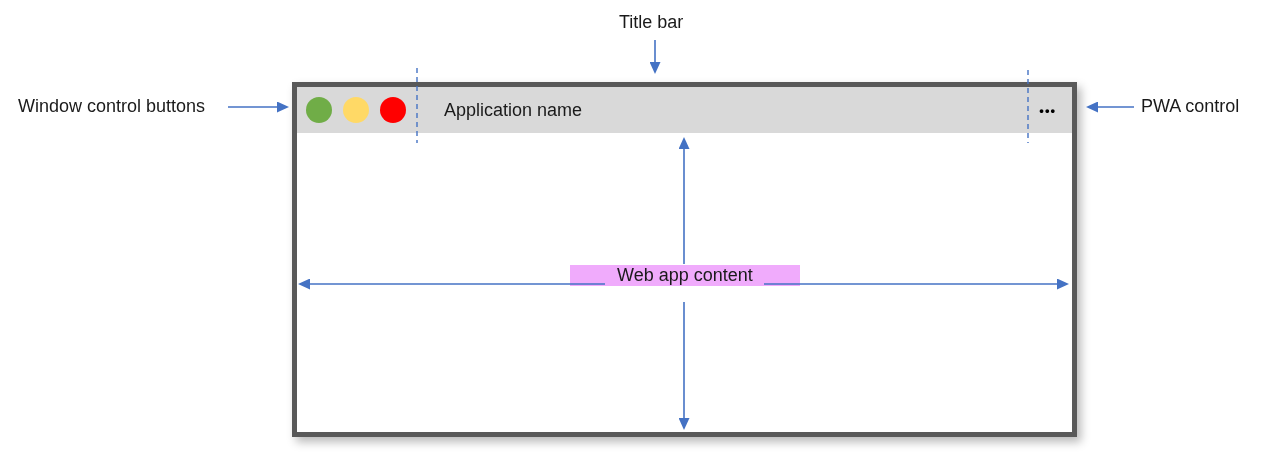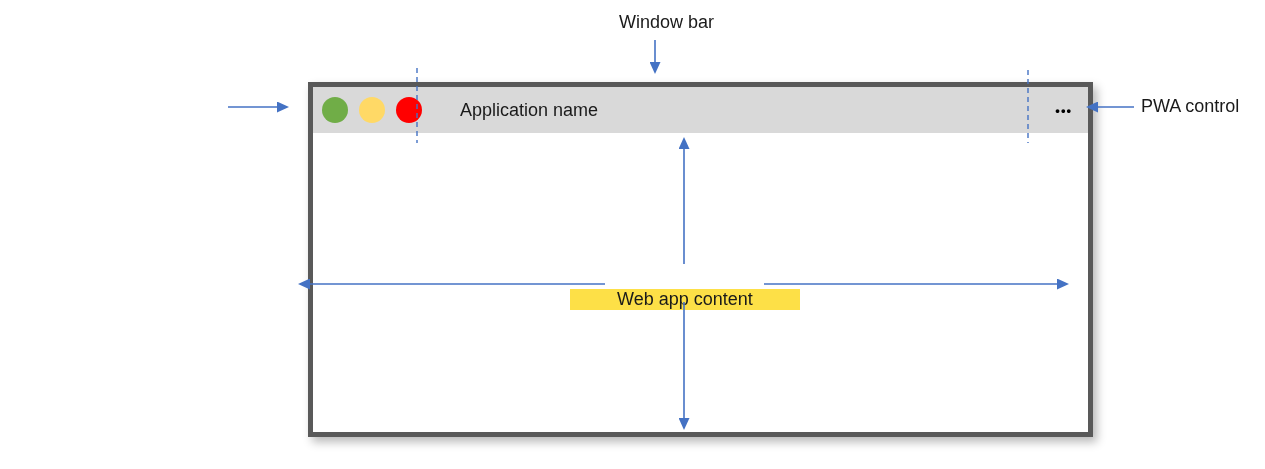--- a/index.html
+++ b/index.html
@@ -11,21 +11,21 @@
   .canvas {
     position: relative;
     width: 1265px;
     height: 469px;
     background: #ffffff;
     overflow: hidden;
   }
   
   .pwa-window {
     position: absolute;
-    left: 308px;
+    left: 292px;
     top: 82px;
     width: 775px;   
     height: 345px;  
     border: 5px solid #595959;
     background: #be185d;
     box-shadow: 4px 5px 9px rgba(0,0,0,0.28);
     z-index: 1;
   }
   .titlebar {
     height: 46px;
@@ -70,22 +70,22 @@
     position: absolute;
     font-size: 18px;
     color: #1a1a1a;
     white-space: nowrap;
     z-index: 2;
   }
   .lbl-title-bar        { left: 619px; top: 12px; }
   .lbl-window-controls  { left: 18px;  top: 96px; }
   .lbl-pwa-buttons      { left: 1141px; top: 96px; }
   .lbl-web-app-content  {
-    left: 570px; top: 289px; width: 230px;
-    text-align: center; background: #fde047;
+    left: 570px; top: 265px; width: 230px;
+    text-align: center; background: #f0abfc;
   }
   
   .arrow-layer {
     position: absolute;
     left: 0; top: 0;
     width: 1265px;
     height: 469px;
     z-index: 3;
     pointer-events: none;
   }
@@ -99,22 +99,23 @@
     <div class="titlebar">
       <span class="circle green"></span>
       <span class="circle yellow"></span>
       <span class="circle red"></span>
       <span class="app-name">Application name</span>
       <span class="pwa-menu">•••</span>
     </div>
     <div class="content-area"></div>
   </div>
 
-  <div class="ann-label lbl-title-bar">Window bar</div>
+  <div class="ann-label lbl-title-bar">Title bar</div>
 
+  <div class="ann-label lbl-window-controls">Window control buttons</div>
 
   <div class="ann-label lbl-pwa-buttons">PWA control</div>
 
   <div class="ann-label lbl-web-app-content">Web app content</div>
 
   <svg class="arrow-layer" viewBox="0 0 1265 469">
     <defs>
       <marker id="ah" markerUnits="userSpaceOnUse" markerWidth="12" markerHeight="11" refX="10" refY="5.5" orient="auto">
         <path d="M0,0 L12,5.5 L0,11 Z" fill="#4472C4"></path>
       </marker>

